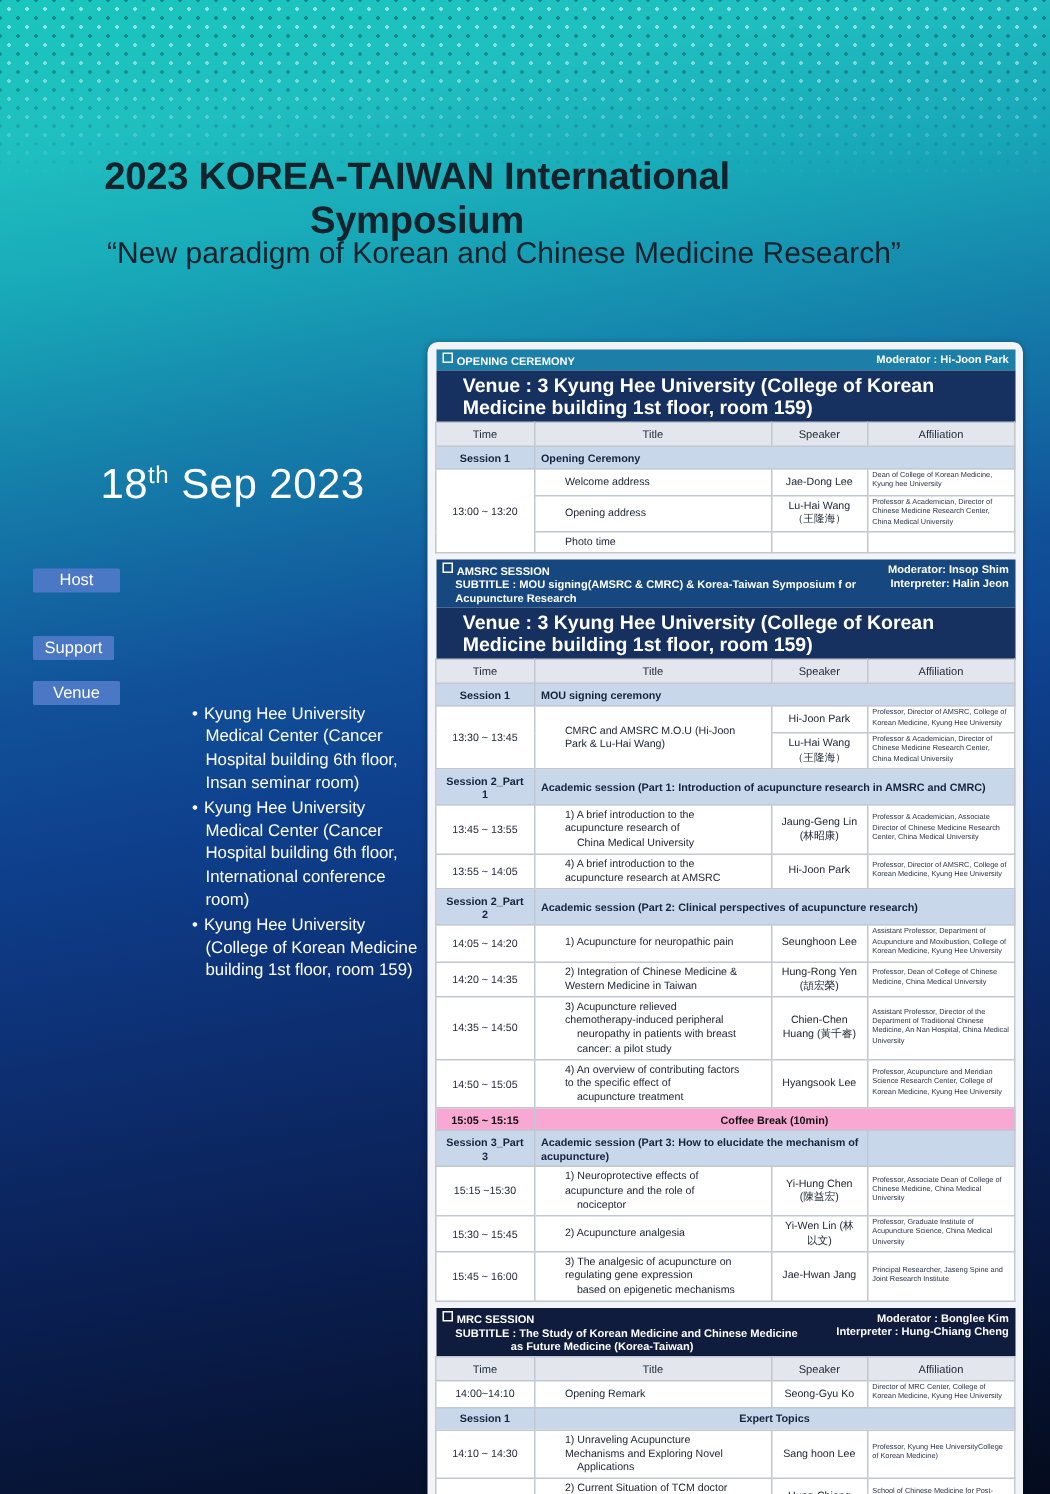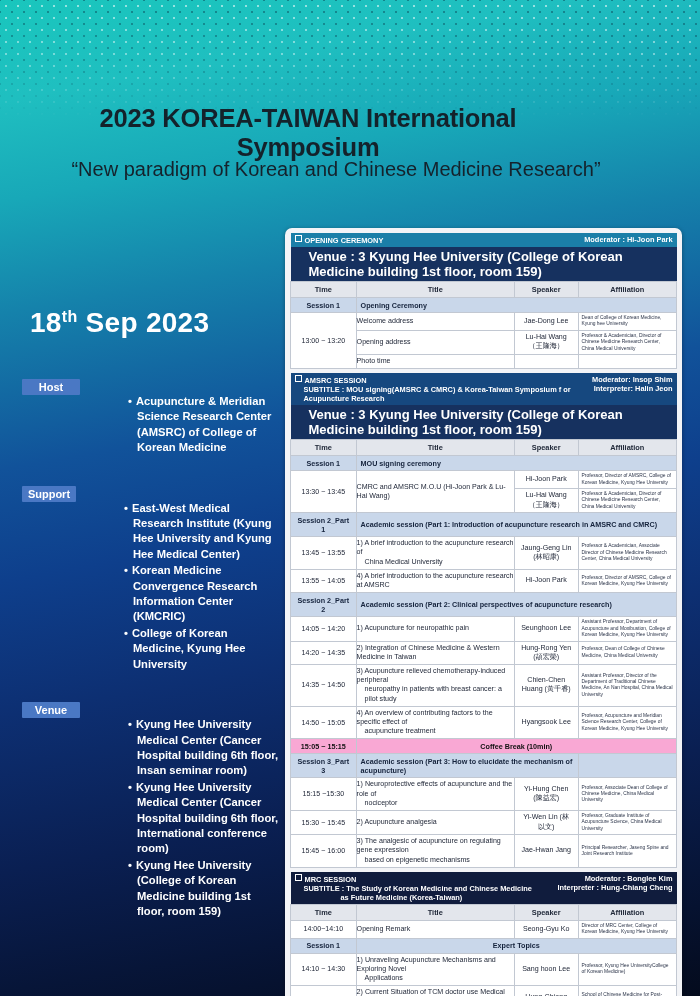--- a/index.html
+++ b/index.html
@@ -14,33 +14,33 @@
     background-image:radial-gradient(circle, rgba(255,255,255,0.55) 1.1px, rgba(255,255,255,0) 1.3px),
                      radial-gradient(circle, rgba(6,40,60,0.40) 1.1px, rgba(0,0,0,0) 1.3px);
     background-size:12px 12px,12px 12px;
     background-position:0 0,6px 6px;
     -webkit-mask-image:linear-gradient(to bottom,rgba(0,0,0,1) 0%,rgba(0,0,0,.75) 45%,rgba(0,0,0,0) 100%);
             mask-image:linear-gradient(to bottom,rgba(0,0,0,1) 0%,rgba(0,0,0,.75) 45%,rgba(0,0,0,0) 100%);
     pointer-events:none;
   }
   .title{
     position:absolute;left:0;top:104px;width:556px;text-align:center;
-    font-size:25.5px;font-weight:bold;color:#14222b;letter-spacing:-0.2px;padding-left:30px;
+    font-size:25.5px;font-weight:bold;color:#14222b;letter-spacing:-0.2px;
   }
   .subtitle{
     position:absolute;left:0;top:158px;width:672px;text-align:center;
     font-size:20px;color:#15222c;
   }
   .date{
-    position:absolute;left:30px;top:307px;width:250px;text-align:left;
-    font-size:28px;color:#ffffff;letter-spacing:0.3px;font-weight:bold;
+    position:absolute;left:30px;top:307px;width:250px;text-align:center;
+    font-size:28px;color:#ffffff;letter-spacing:0.3px;
   }
   .date sup{font-size:16px;}
   .info{position:absolute;left:22px;top:378px;width:258px;color:#ffffff;}
-  .grp{display:flex;margin-bottom:13px;font-weight:bold;}
+  .grp{display:flex;margin-bottom:13px;}
   .tag{
     flex:0 0 58px;height:16px;line-height:16px;text-align:center;
     background:#4a78c4;color:#fff;font-size:11px;border-radius:1px;
     margin-right:8px;margin-top:1px;
   }
   .tag.w{flex-basis:54px;}
   .items{flex:1 1 auto;}
   .items li{
     list-style:none;font-size:11.2px;line-height:15.4px;margin:0 0 0 0;
     padding-left:9px;text-indent:-9px;position:relative;
@@ -69,34 +69,34 @@
   .shead-left{flex:1 1 auto;}
   .shead-right{flex:0 0 auto;text-align:right;padding-left:6px;}
   .sq{display:inline-block;width:5px;height:5px;border:1.1px solid #fff;margin-right:3px;vertical-align:1px;}
   .sub{padding-left:9px;}
   .venue{
     background:#16315f;color:#fff;font-size:13px;font-weight:bold;
     padding:2px 0 2px 18px;border:none;
   }
   .venue.dark{background:#0b1530;}
   .colhead td{
-    background:#e3e6ec;color:#222a3a;font-size:7.4px;font-weight:bold;
+    background:#e3e6ec;color:#222a3a;font-size:7.4px;font-weight:normal;
     text-align:center;padding:3px 0;
   }
   .srow td{
     background:#c9d7ea;color:#15233c;font-size:7.2px;font-weight:bold;
     padding:2.5px 4px;
   }
   .srow td.c{text-align:center;}
   .brk td{
     background:#f9a8d4;color:#111;font-size:7.2px;font-weight:bold;
     text-align:center;padding:2.5px 0;
   }
   .time{font-size:7.1px;text-align:center;color:#1b2233;background:#fff;padding:2px 1px;}
-  .ttl{font-size:7.1px;color:#1b2233;background:#fff;padding:2px 0;line-height:9.2px;}
+  .ttl{font-size:7.1px;color:#1b2233;background:#fff;padding:2px 20px;line-height:9.2px;}
   .spk{font-size:7.1px;text-align:center;color:#1b2233;background:#fff;padding:2px 6px;line-height:9.2px;}
   .aff{font-size:4.9px;color:#2a3348;background:#fff;padding:2px 3px;line-height:6.4px;}
   .ind{display:block;padding-left:8px;}
 </style>
 </head>
 <body>
 
 <div class="dots"></div>
 
 <div class="title">2023 KOREA-TAIWAN International Symposium</div>
@@ -104,30 +104,24 @@
 
 <div class="date">
   <span>18</span><sup>th</sup>
   <span>Sep 2023</span>
 </div>
 
 <div class="info">
   <div class="grp">
     <div class="tag">Host</div>
     <ul class="items">
-      <li>Acupuncture &amp; Meridian Science Research Center (AMSRC) of College of Korean Medicine</li>
     </ul>
   </div>
   <div class="grp">
     <div class="tag w">Support</div>
-    <ul class="items">
-      <li>East-West Medical Research Institute  (Kyung Hee University and Kyung Hee Medical Center)</li>
-      <li>Korean Medicine Convergence Research  Information Center (KMCRIC)</li>
-      <li>College of Korean Medicine, Kyung Hee University</li>
-    </ul>
   </div>
   <div class="grp">
     <div class="tag">Venue</div>
     <ul class="items">
       <li>Kyung Hee University Medical Center (Cancer Hospital building 6th floor, Insan seminar room)</li>
       <li>Kyung Hee University Medical Center (Cancer Hospital building 6th floor, International conference room)</li>
       <li>Kyung Hee University (College of Korean Medicine building 1st floor, room 159)</li>
     </ul>
   </div>
 </div>

